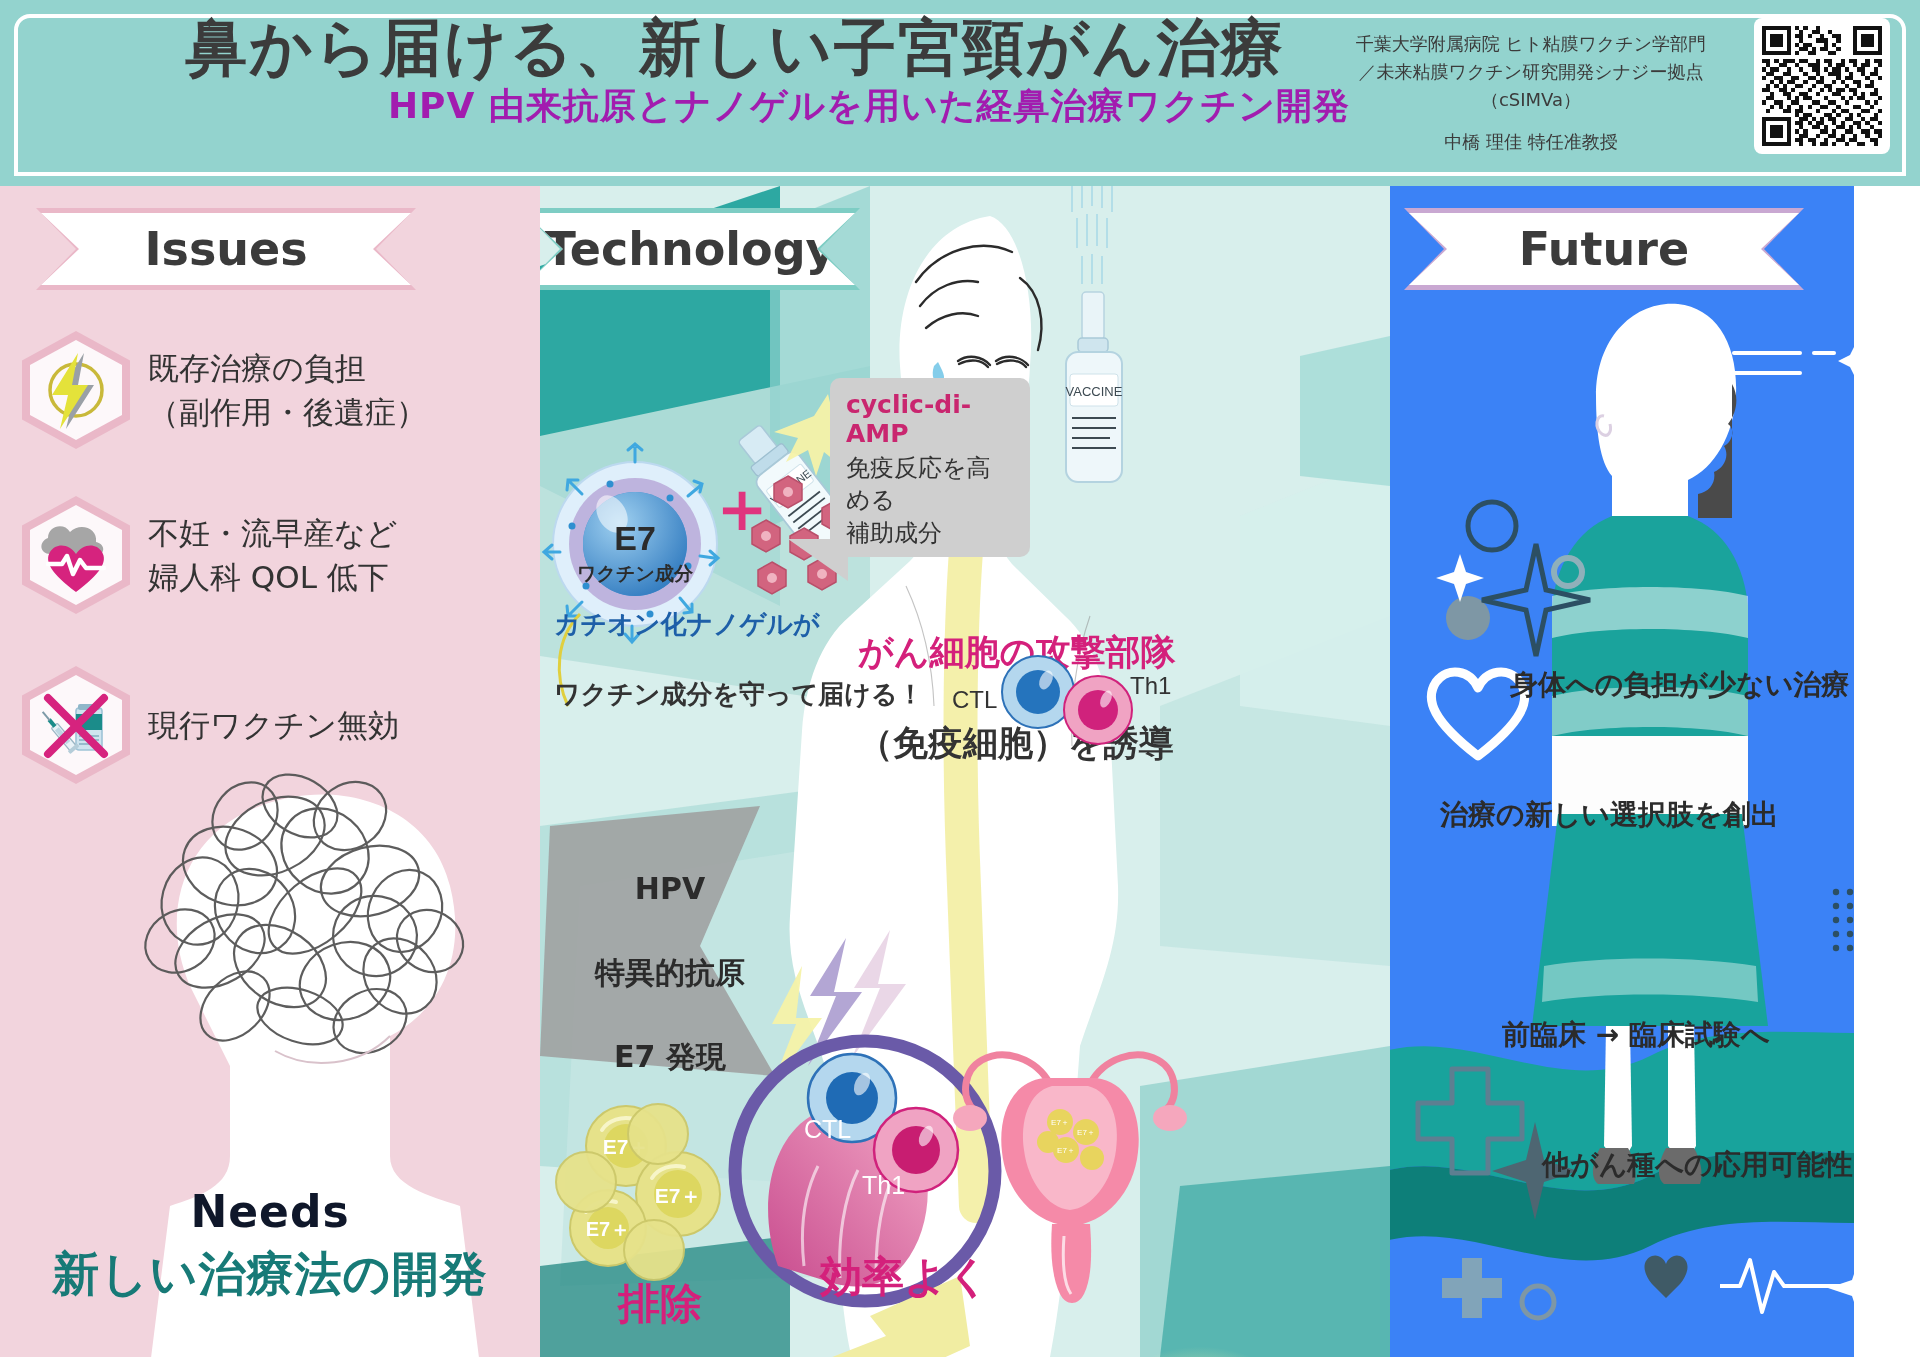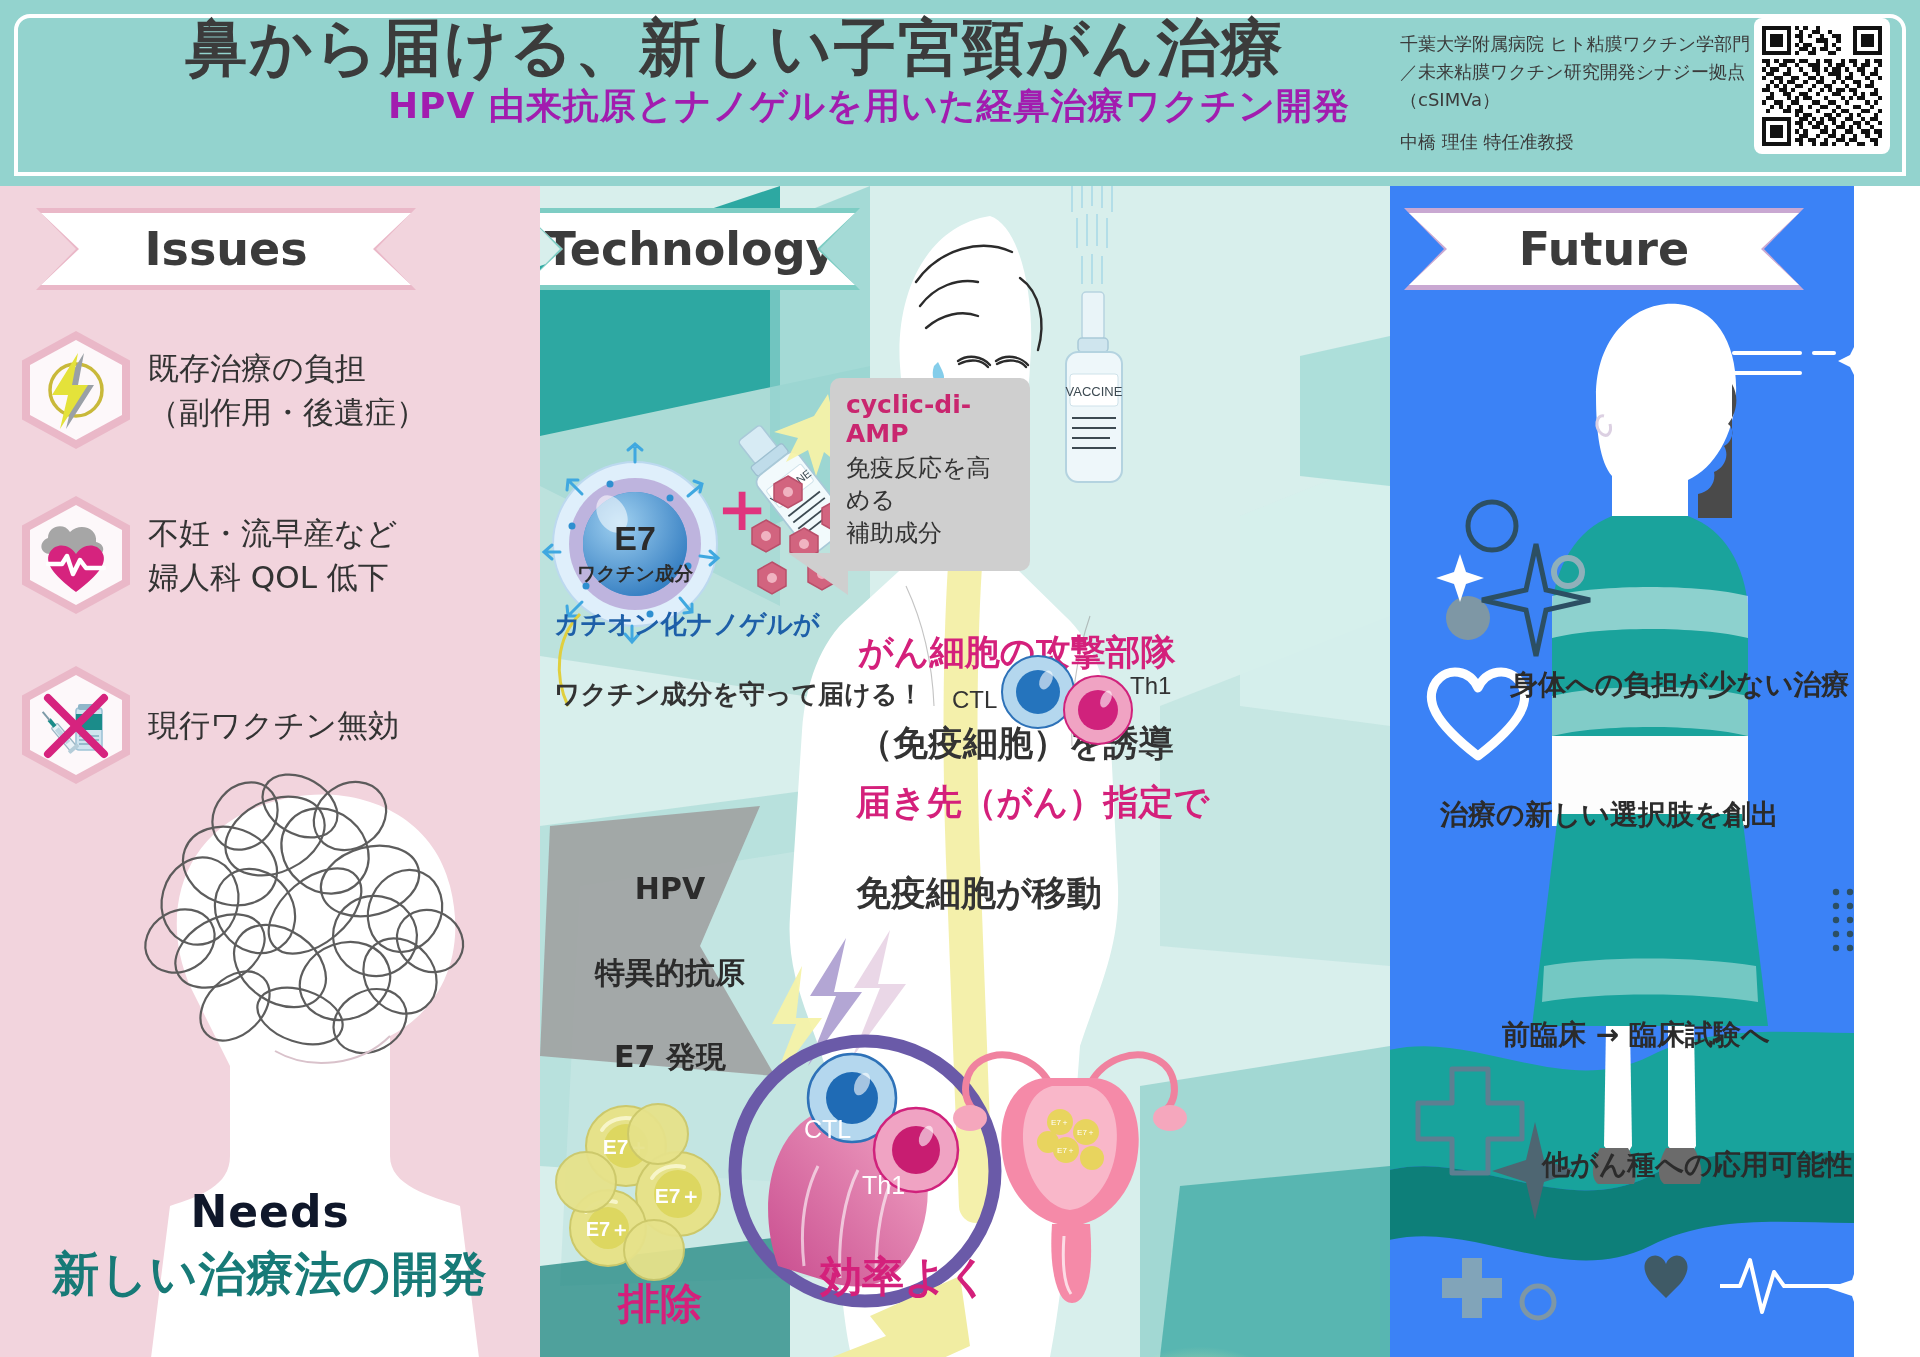--- a/index.html
+++ b/index.html
@@ -23,22 +23,22 @@
   .title-block{position:absolute;left:120px;top:14px;width:1230px;text-align:center;}
   .title-main{
     font-size:62px;font-weight:bold;color:#3b3b3b;letter-spacing:2px;
     line-height:1.1;white-space:nowrap;
   }
   .title-sub{
     font-size:36px;font-weight:bold;color:#a21caf;letter-spacing:1px;
     white-space:nowrap;text-align:right;
   }
   .org-block{
-    position:absolute;left:1400px;top:30px;width:380px;color:#3b3b3b;
-    font-size:18px;line-height:1.55;
+    position:absolute;left:1341px;top:30px;width:380px;color:#3b3b3b;
+    font-size:18px;line-height:1.55;text-align:center;
   }
   .org-block div{white-space:nowrap;}
   .org-name{margin-top:14px;}
   .qr{
     position:absolute;left:1754px;top:18px;width:136px;height:136px;
     background:#ffffff;border-radius:8px;padding:8px;box-sizing:border-box;
   }
   .qr svg{display:block;width:100%;height:100%;}
 
   
@@ -82,21 +82,21 @@
   .needs-text{font-size:47px;font-weight:bold;color:#177a77;margin-top:6px;letter-spacing:1px;}
 
   
   .tech-label{position:absolute;white-space:pre-line;}
   .t-blue{color:#1d5fa8;font-weight:bold;}
   .t-dark{color:#333;font-weight:bold;}
   .t-teal{color:#1a7e7c;font-weight:bold;}
   .t-pink{color:#d4207b;font-weight:bold;}
 
   .callout{
-    position:absolute;background:#cfcfcf;border-radius:10px;padding:12px 16px 22px 16px;
+    position:absolute;background:#cfcfcf;border-radius:10px;padding:12px 16px 8px 16px;
     box-sizing:border-box;
   }
   .callout .hd{color:#c9266f;font-size:25px;font-weight:bold;margin-bottom:4px;}
   .callout .ln{color:#333;font-size:24px;line-height:1.35;}
   .callout:after{
     content:"";position:absolute;left:-42px;bottom:-24px;
     border-style:solid;border-width:0 60px 42px 0;
     border-color:transparent #cfcfcf transparent transparent;
   }
 
@@ -635,24 +635,20 @@
       <text x="12" y="62" font-size="24" fill="#333" font-family="'Liberation Sans',sans-serif">CTL</text>
       <circle cx="98" cy="46" r="36" fill="#b4d7ee" stroke="#2e72b8" stroke-width="2"></circle>
       <circle cx="98" cy="46" r="22" fill="#2574bd"></circle>
       <ellipse cx="106" cy="34" rx="6" ry="10" fill="#ffffff" opacity="0.6" transform="rotate(25 106 34)"></ellipse>
       <circle cx="158" cy="64" r="34" fill="#f0a3c3" stroke="#d0227c" stroke-width="2"></circle>
       <circle cx="158" cy="64" r="20" fill="#d0227c"></circle>
       <ellipse cx="166" cy="53" rx="5" ry="9" fill="#ffffff" opacity="0.6" transform="rotate(25 166 53)"></ellipse>
       <text x="190" y="48" font-size="24" fill="#333" font-family="'Liberation Sans',sans-serif">Th1</text>
     </svg>
 
-    <div class="tech-label" style="left:316px;top:548px;font-size:35px;line-height:1.3;">
-      <div class="t-pink">届き先（がん）指定で</div>
-      <div class="t-dark">免疫細胞が移動</div>
-    </div>
 
     <svg style="position:absolute;left:-20px;top:620px;width:340px;height:280px;">
       <polygon points="30,20 240,0 180,140 255,270 20,250" fill="#9e9e9e" opacity="0.85"></polygon>
     </svg>
     <div class="tech-label" style="left:20px;top:640px;width:220px;text-align:center;font-size:30px;line-height:1.4;color:#2b2b2b;font-weight:bold;">
       <div>HPV</div>
       <div>特異的抗原</div>
       <div>E7 発現</div>
     </div>
 

